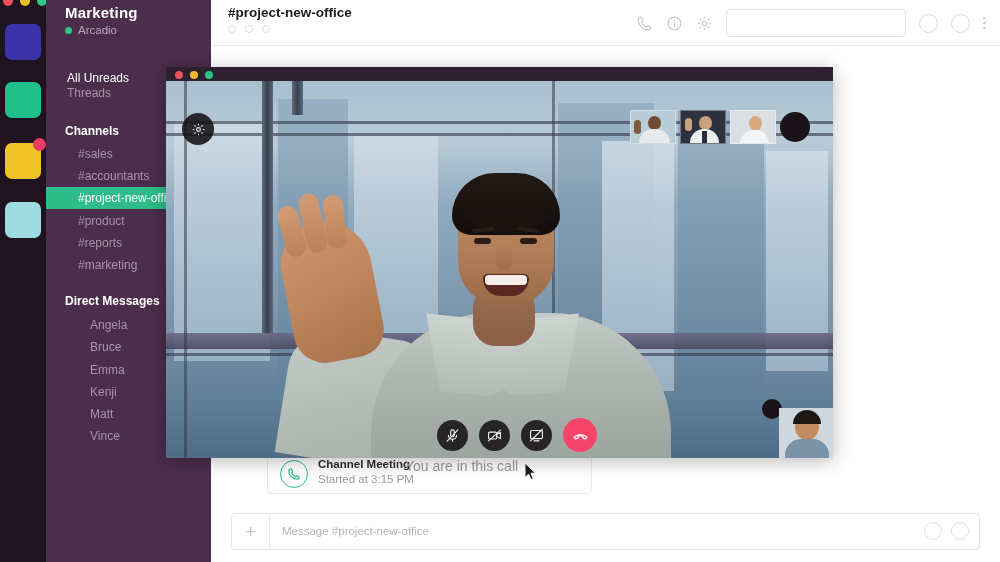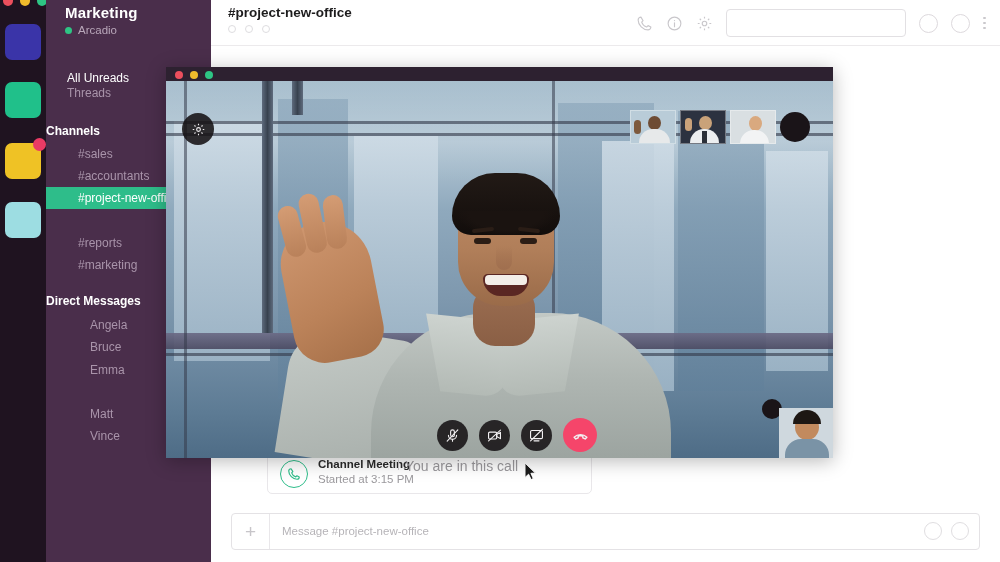--- a/index.html
+++ b/index.html
@@ -48,21 +48,21 @@
   .nav-item {
     position:absolute; left:0; width:165px; height:22px;
     display:flex; align-items:center;
     font-size:12px; padding-left:21px; color:#cbb9cb;
   }
   .nav-item.bright { color:#ffffff; }
   .nav-item.dim { color:#a994aa; }
   .sec-head {
     position:absolute; left:0; width:165px; height:22px;
     display:flex; align-items:center;
-    font-size:12px; font-weight:bold; color:#ffffff;
+    font-size:12px; font-weight:bold; padding-left:19px; color:#ffffff;
   }
   .chan {
     position:absolute; left:0; width:165px; height:22px;
     display:flex; align-items:center;
     font-size:12px; padding-left:32px; color:#a994aa;
     white-space:nowrap; overflow:hidden;
   }
   .chan.active { background:#2ebd8a; color:#ffffff; }
   .dm {
     position:absolute; left:0; width:165px; height:22px;
@@ -318,38 +318,44 @@
     </div>
     <div class="chan" style="top:143px;">
       <span>#sales</span>
     </div>
     <div class="chan" style="top:165px;">
       <span>#accountants</span>
     </div>
     <div class="chan active" style="top:187px;">
       <span>#project-new-office</span>
     </div>
+    <div class="chan" style="top:210px;">
+      <span>#product</span>
+    </div>
     <div class="chan" style="top:232px;">
       <span>#reports</span>
     </div>
     <div class="chan" style="top:254px;">
       <span>#marketing</span>
     </div>
 
     <div class="sec-head" style="top:290px;">
       <span>Direct Messages</span>
     </div>
     <div class="dm" style="top:314px;">
       <span>Angela</span>
     </div>
     <div class="dm" style="top:336px;">
       <span>Bruce</span>
     </div>
     <div class="dm" style="top:359px;">
       <span>Emma</span>
+    </div>
+    <div class="dm" style="top:381px;">
+      <span>Kenji</span>
     </div>
     <div class="dm" style="top:403px;">
       <span>Matt</span>
     </div>
     <div class="dm" style="top:425px;">
       <span>Vince</span>
     </div>
   </div>
 
   <div class="main">

